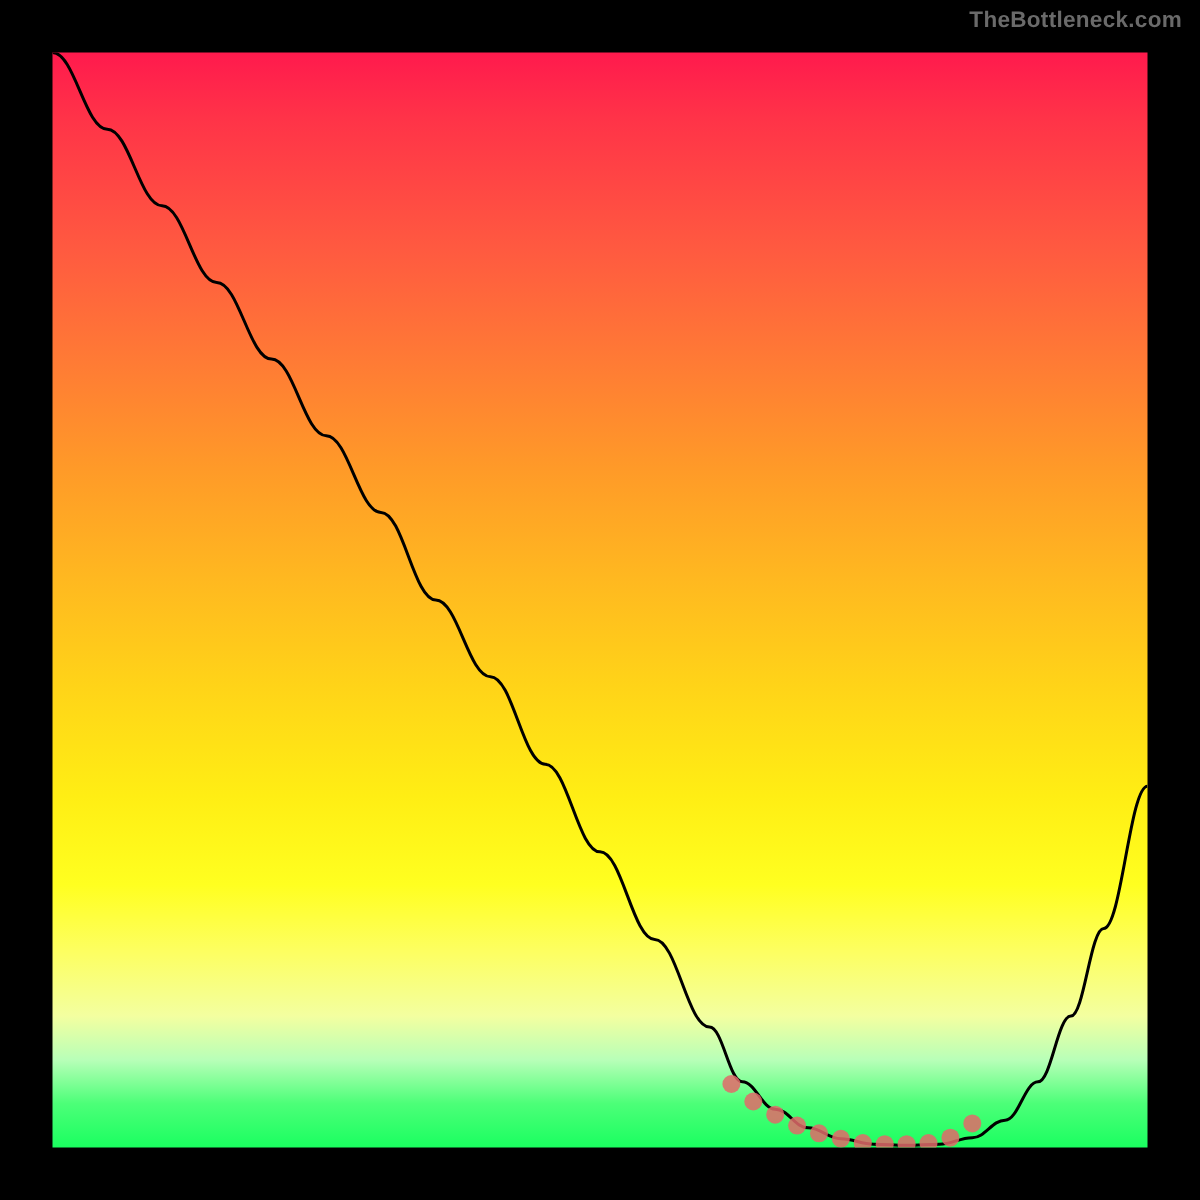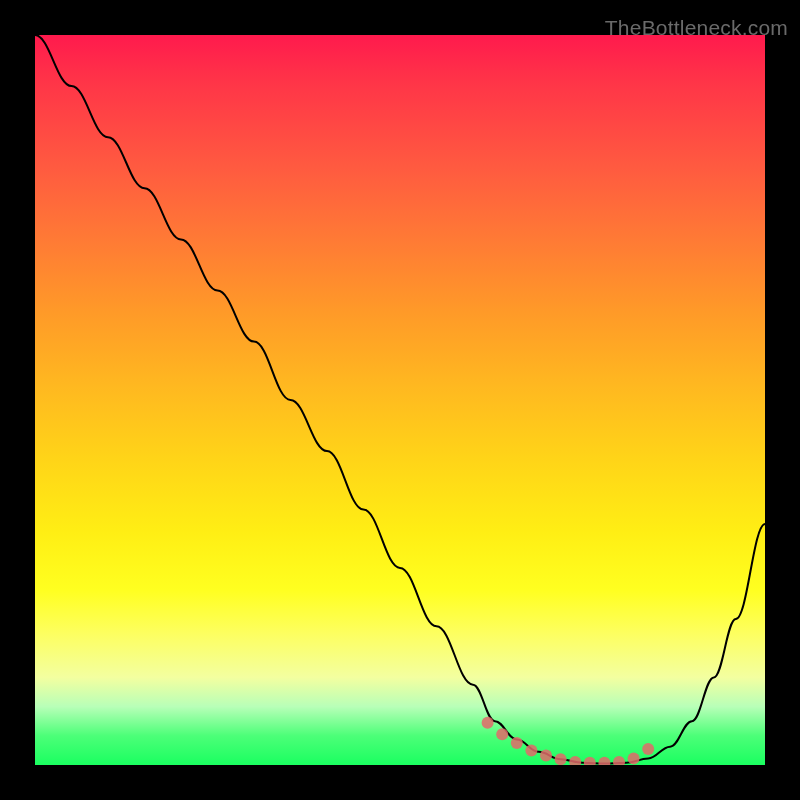--- a/index.html
+++ b/index.html
@@ -38,24 +38,24 @@
   .plot-svg {
     position: absolute;
     left: 0;
     top: 0;
     width: 730px;
     height: 730px;
     pointer-events: none;
   }
   .attribution {
     position: absolute;
-    top: 16px;
+    top: 5px;
     right: 12px;
-    font-size: 21px;
-    font-weight: 400;
+    font-size: 15px;
+    font-weight: 700;
     color: #6a6a6a;
     letter-spacing: 0.2px;
   }
 </style>
 </head>
 <body>
 
 <div class="frame">
   <svg class="plot-svg" viewBox="0 0 730 730" preserveAspectRatio="none">
     <path id="curve-path" fill="none" stroke="#000000" stroke-width="2" stroke-linejoin="round" d="M 0.00 0.00 C 14.60 0.00, 21.90 51.10, 36.50 51.10 C 51.10 51.10, 58.40 102.20, 73.00 102.20 C 87.60 102.20, 94.90 153.30, 109.50 153.30 C 124.10 153.30, 131.40 204.40, 146.00 204.40 C 160.60 204.40, 167.90 255.50, 182.50 255.50 C 197.10 255.50, 204.40 306.60, 219.00 306.60 C 233.60 306.60, 240.90 365.00, 255.50 365.00 C 270.10 365.00, 277.40 416.10, 292.00 416.10 C 306.60 416.10, 313.90 474.50, 328.50 474.50 C 343.10 474.50, 350.40 532.90, 365.00 532.90 C 379.60 532.90, 386.90 591.30, 401.50 591.30 C 416.10 591.30, 423.40 649.70, 438.00 649.70 C 446.76 649.70, 451.14 686.20, 459.90 686.20 C 468.66 686.20, 473.04 704.45, 481.80 704.45 C 490.56 704.45, 494.94 716.86, 503.70 716.86 C 512.46 716.86, 516.84 724.16, 525.60 724.16 C 534.36 724.16, 538.74 727.81, 547.50 727.81 C 556.26 727.81, 560.64 728.54, 569.40 728.54 C 578.16 728.54, 582.54 727.81, 591.30 727.81 C 600.06 727.81, 604.44 723.43, 613.20 723.43 C 621.96 723.43, 626.34 711.75, 635.10 711.75 C 643.86 711.75, 648.24 686.20, 657.00 686.20 C 665.76 686.20, 670.14 642.40, 678.90 642.40 C 687.66 642.40, 692.04 584.00, 700.80 584.00 C 712.48 584.00, 718.32 489.10, 730.00 489.10"></path>

